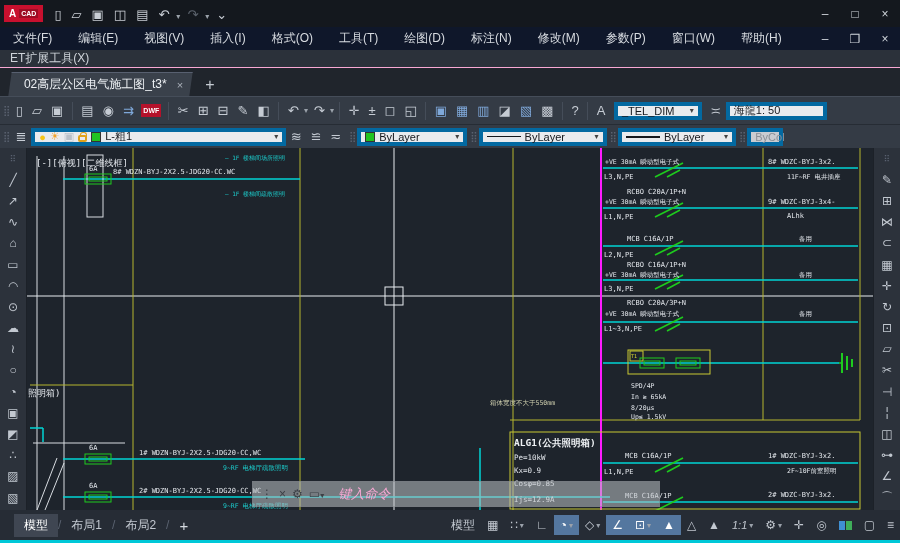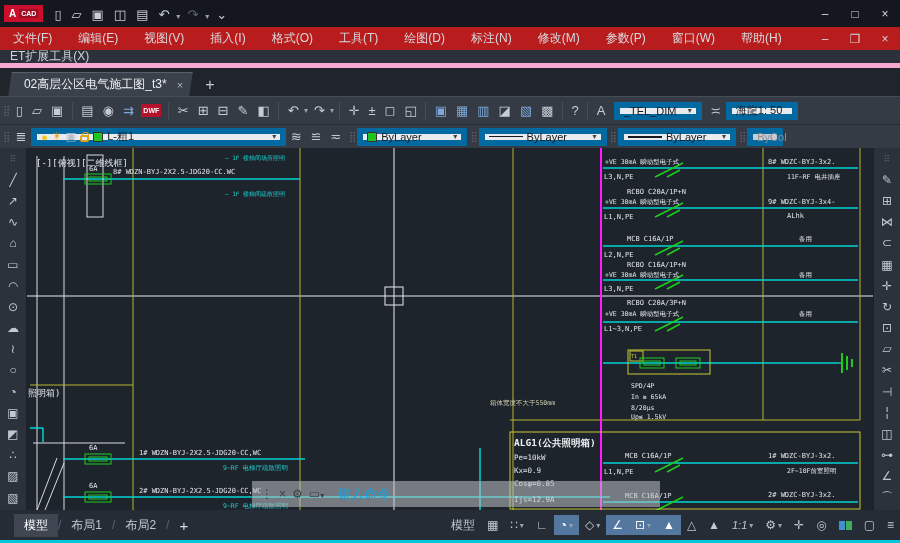--- a/index.html
+++ b/index.html
@@ -16,25 +16,25 @@
     padding:3px 5px; margin:0 6px 0 4px; display:flex; gap:3px; align-items:center;}
   .logo .cad { font-size:7px; background:#9e0c24; padding:1px 2px; }
   .qat-ic { font-size:13px; color:#c9ced5; padding:0 5px; cursor:default; }
   .qat-ic.dim { color:#5c636d; }
   .qat-ic.drop { font-size:8px; padding:0 2px; color:#9aa1aa; }
   #title-center { position:absolute; left:0; right:0; text-align:center; font-size:12px; color:#e8ebef; pointer-events:none;}
   #win-controls { margin-left:auto; display:flex; }
   .winbtn { width:30px; text-align:center; font-size:12px; color:#cfd4da; padding:2px 0;}
   
   #menubar { position:absolute; left:0; top:27px; width:900px; height:23px;
-    background:#b91c1c; display:flex; align-items:center; font-size:12px; }
+    background:#0f172a; display:flex; align-items:center; font-size:12px; }
   .menu-item { padding:2px 13px; color:#d7dbe0; }
   #doc-controls { margin-left:auto; display:flex; }
   #menubar2 { position:absolute; left:0; top:50px; width:900px; height:18px;
-    background:#2b313a; font-size:12px; display:flex; align-items:center; border-bottom:5px solid #f9a8d4;}
+    background:#2b313a; font-size:12px; display:flex; align-items:center; border-bottom:1px solid #f9a8d4;}
   #menubar2 span { padding:0 10px; }
   
   #tabbar { position:absolute; left:0; top:68px; width:900px; height:28px;
     background:#20252c; display:flex; align-items:flex-end; }
   .filetab { background:#3a414b; color:#eef1f4; font-size:12px; height:24px;
     display:flex; align-items:center; padding:0 8px 0 14px; margin-left:10px;
     border-top:1px solid #586070; transform:skewX(-8deg); }
   .filetab > * { transform:skewX(8deg); }
   .tab-close { margin-left:10px; font-size:11px; color:#aab1ba; }
   .tab-plus { font-size:16px; color:#c6ccd3; padding:0 14px 2px 14px; }
@@ -42,21 +42,21 @@
   #toolbar1 { position:absolute; left:0; top:96px; width:900px; height:28px;
     background:#343b45; display:flex; align-items:center; border-top:1px solid #454d59;}
   #toolbar2 { position:absolute; left:0; top:124px; width:900px; height:24px;
     background:#343b45; display:flex; align-items:center; border-top:1px solid #262c34;}
   .tb-ic { font-size:13px; color:#c6ccd4; padding:0 4.5px; white-space:nowrap;}
   .tb-ic.blue { color:#7fa8d9; }
   .tb-ic.drop { font-size:8px; color:#9aa1aa; padding:0 1px;}
   .tb-sep { width:1px; height:18px; background:#262c34; border-right:1px solid #454d59; margin:0 4px;}
   .grip { color:#5a6270; font-size:10px; letter-spacing:-2px; padding:0 3px;}
   .dwf { background:#b5122b; color:#fff; font-size:7px; font-weight:bold; padding:3px 2px; margin:0 3px;}
-  .combo { background:#e9ebee; color:#15181d; border:6px solid #0369a1; height:18px;
+  .combo { background:#e9ebee; color:#15181d; border:4px solid #0369a1; height:18px;
     display:flex; align-items:center; font-size:11px; padding:0 4px; gap:4px;}
   .combo .chev { margin-left:auto; font-size:8px; color:#444; }
   .swatch { width:10px; height:10px; background:#21c421; border:1px solid #333; flex:none;}
   .ltline { width:34px; height:0; border-top:2px solid #15181d; flex:none;}
   .combo.disabled { background:#c9ccd1; color:#8a8f96; }
   .lock { width:9px; height:7px; border:2px solid #e0a21a; border-radius:2px; position:relative; margin-top:4px;}
   .lock:before{ content:""; position:absolute; left:0px; top:-5px; width:5px; height:4px;
     border:1.5px solid #e0a21a; border-bottom:none; border-radius:3px 3px 0 0;}
   .mini { font-size:11px; }
   .bulb { color:#f5c518; } .sun { color:#f0a32a; } .vpf { color:#b9c0c9; }
@@ -67,21 +67,21 @@
   #rail-right { left:873px; border-left:1px solid #1c2128;}
   .rail-ic { font-size:12px; color:#c2c8d0; height:21.2px; display:flex; align-items:center;}
   .rail-ic.gripv { color:#5a6270; font-size:9px; }
   
   #canvas-wrap { position:absolute; left:27px; top:148px; width:698px; height:362px; background:#86efac;}
   
   #cmdbar { position:absolute; left:252px; top:481px; width:408px; height:26px;
     background:rgba(190,194,199,.55); display:flex; align-items:center; gap:6px;
     padding:0 8px; border:1px solid rgba(120,124,130,.4); }
   #cmdbar .ci { color:#3c4046; font-size:12px; }
-  #cmd-text { color:#0ea5e9; font-size:13px; margin-left:8px;}
+  #cmd-text { color:#f9a8d4; font-style:italic; font-size:13px; margin-left:8px;}
   
   #statusbar { position:absolute; left:0; top:510px; width:900px; height:30px;
     background:#262c35; display:flex; align-items:center; font-size:12px;}
   .laytab { padding:3px 10px; color:#c2c8d0; }
   .laytab.active { background:#3f4652; color:#fff; }
   .laysep { color:#5a6270; }
   .lay-plus { color:#d5dae0; font-size:15px; padding:0 10px;}
   #status-right { margin-left:auto; display:flex; align-items:center; }
   .st-ic { padding:3px 6px; color:#c2c8d0; font-size:12px; display:flex; align-items:center; gap:2px;}
   .st-ic.hl { background:#54779f; color:#fff; }
@@ -178,21 +178,21 @@
         <span class="tb-sep"></span>
         <span class="tb-ic">?</span>
         <span class="tb-sep"></span>
         <span class="tb-ic">A</span>
       </span>
     <span class="combo" style="width:88px;margin:0 4px">
       <span>_TEL_DIM</span>
         <span class="chev">▾</span>
     </span>
     <span class="tb-ic">≍</span>
-    <span class="combo" style="width:72px">
+    <span class="combo" style="width:101px">
       <span>海龍1: 50</span>
     </span>
   </div>
 
   <div id="toolbar2">
     <span class="grip">⣿</span>
     <span class="tb-ic">≣</span>
     <span class="combo" style="width:255px">
       <span class="mini bulb">●</span>
       <span class="mini sun">☀</span>

